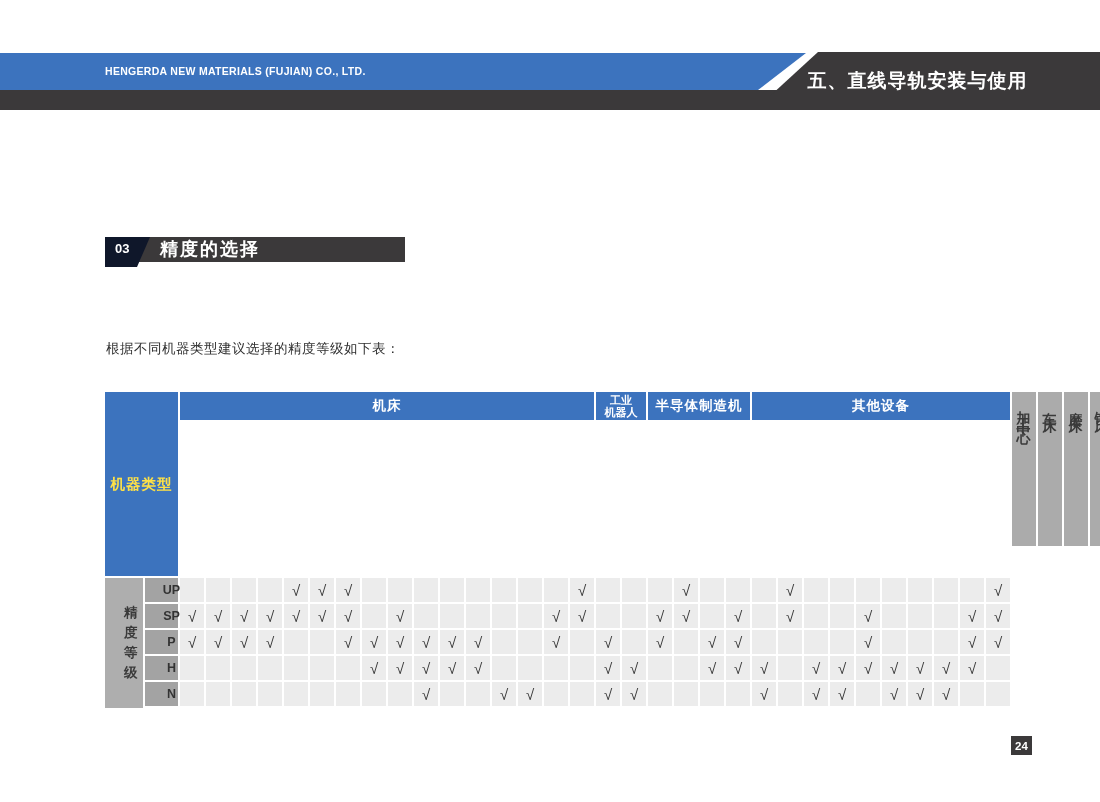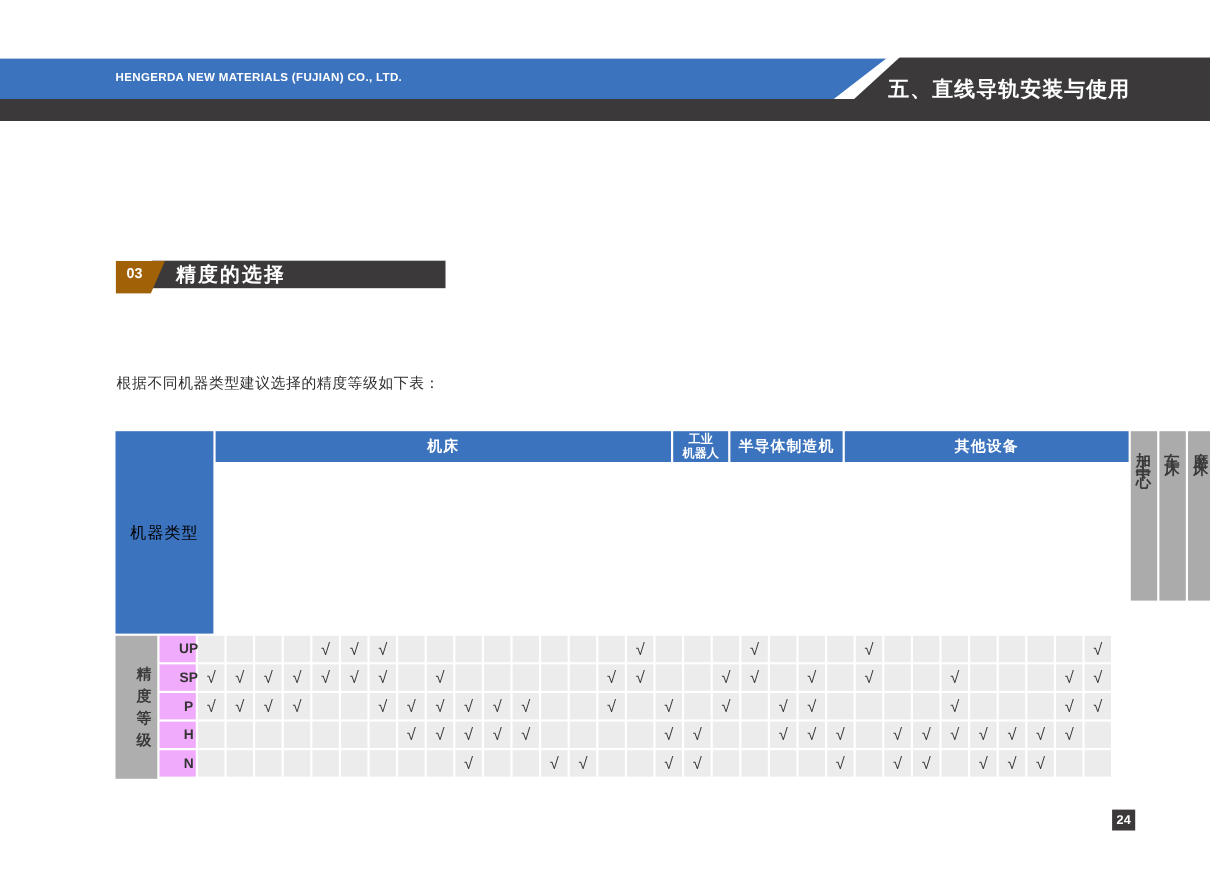--- a/index.html
+++ b/index.html
@@ -35,41 +35,41 @@
     color:#fff; font-size:19px; font-weight:bold; letter-spacing:1px;
     white-space:nowrap;
   }
   
   .sec-bar {
     position:absolute; left:138px; top:237px; width:267px; height:25px;
     background:#3B393A;
   }
   .sec-num {
     position:absolute; left:105px; top:237px; width:45px; height:30px;
-    background:#a16207;
+    background:#0f172a;
     clip-path: polygon(0 0, 100% 0, calc(100% - 13px) 100%, 0 100%);
     color:#fff; font-size:13px; font-weight:bold;
     padding:4px 0 0 10px;
   }
   .sec-title {
     position:absolute; left:160px; top:237px; height:25px; line-height:25px;
     color:#fff; font-size:18px; font-weight:bold; letter-spacing:2px;
   }
   
   .intro {
     position:absolute; left:106px; top:340px;
     font-size:13.5px; color:#2F2F2F; letter-spacing:.5px;
   }
   
   .tbl { position:absolute; left:105px; top:392px; }
   .tbl-top { display:flex; }
   .corner {
-    width:89px; height:184px; margin-right:2px; background:#3C73BE;
+    width:73px; height:184px; margin-right:2px; background:#3C73BE;
     display:flex; align-items:center; justify-content:center;
-    color:#000000; font-size:14.5px; font-weight:normal; letter-spacing:1px;
+    color:#fde047; font-size:14.5px; font-weight:bold; letter-spacing:1px;
   }
   .head-right { display:flex; flex-direction:row; }
   .group-row { display:flex; height:28px; margin-bottom:2px; }
   .group-cell {
     background:#3C73BE; color:#fff; font-weight:bold; font-size:13.5px;
     display:flex; flex-direction:column; align-items:center; justify-content:center;
     margin-right:2px; text-align:center; letter-spacing:1px;
   }
   .group-cell.small { font-size:11px; line-height:12px; letter-spacing:0; }
   .colhead-row { display:flex; height:154px; }
@@ -84,21 +84,21 @@
   }
   .tbl-body { display:flex; margin-top:2px; }
   .rowgroup {
     width:38px; margin-right:2px; background:#AEAEAE;
     display:flex; flex-direction:column; align-items:center; justify-content:center;
     font-size:13.5px; font-weight:bold; color:#3A3A3A; line-height:20px;padding-left:19px;
   }
   .rows { display:flex; flex-direction:column; }
   .drow { display:flex; height:24px; margin-bottom:2px; }
   .rowlabel {
-    width:33px; margin-right:2px; background:#f0abfc;
+    width:33px; margin-right:2px; background:#a3a3a3;
     display:flex; align-items:center; justify-content:center;
     font-size:12.5px; font-weight:bold; color:#333;padding-left:20px;
   }
   .dcell {
     width:24px; margin-right:2px; background:#ECECEC;
     display:flex; align-items:center; justify-content:center;
     font-size:15px; color:#3A3A3A;
   }
   
   .pagenum {

